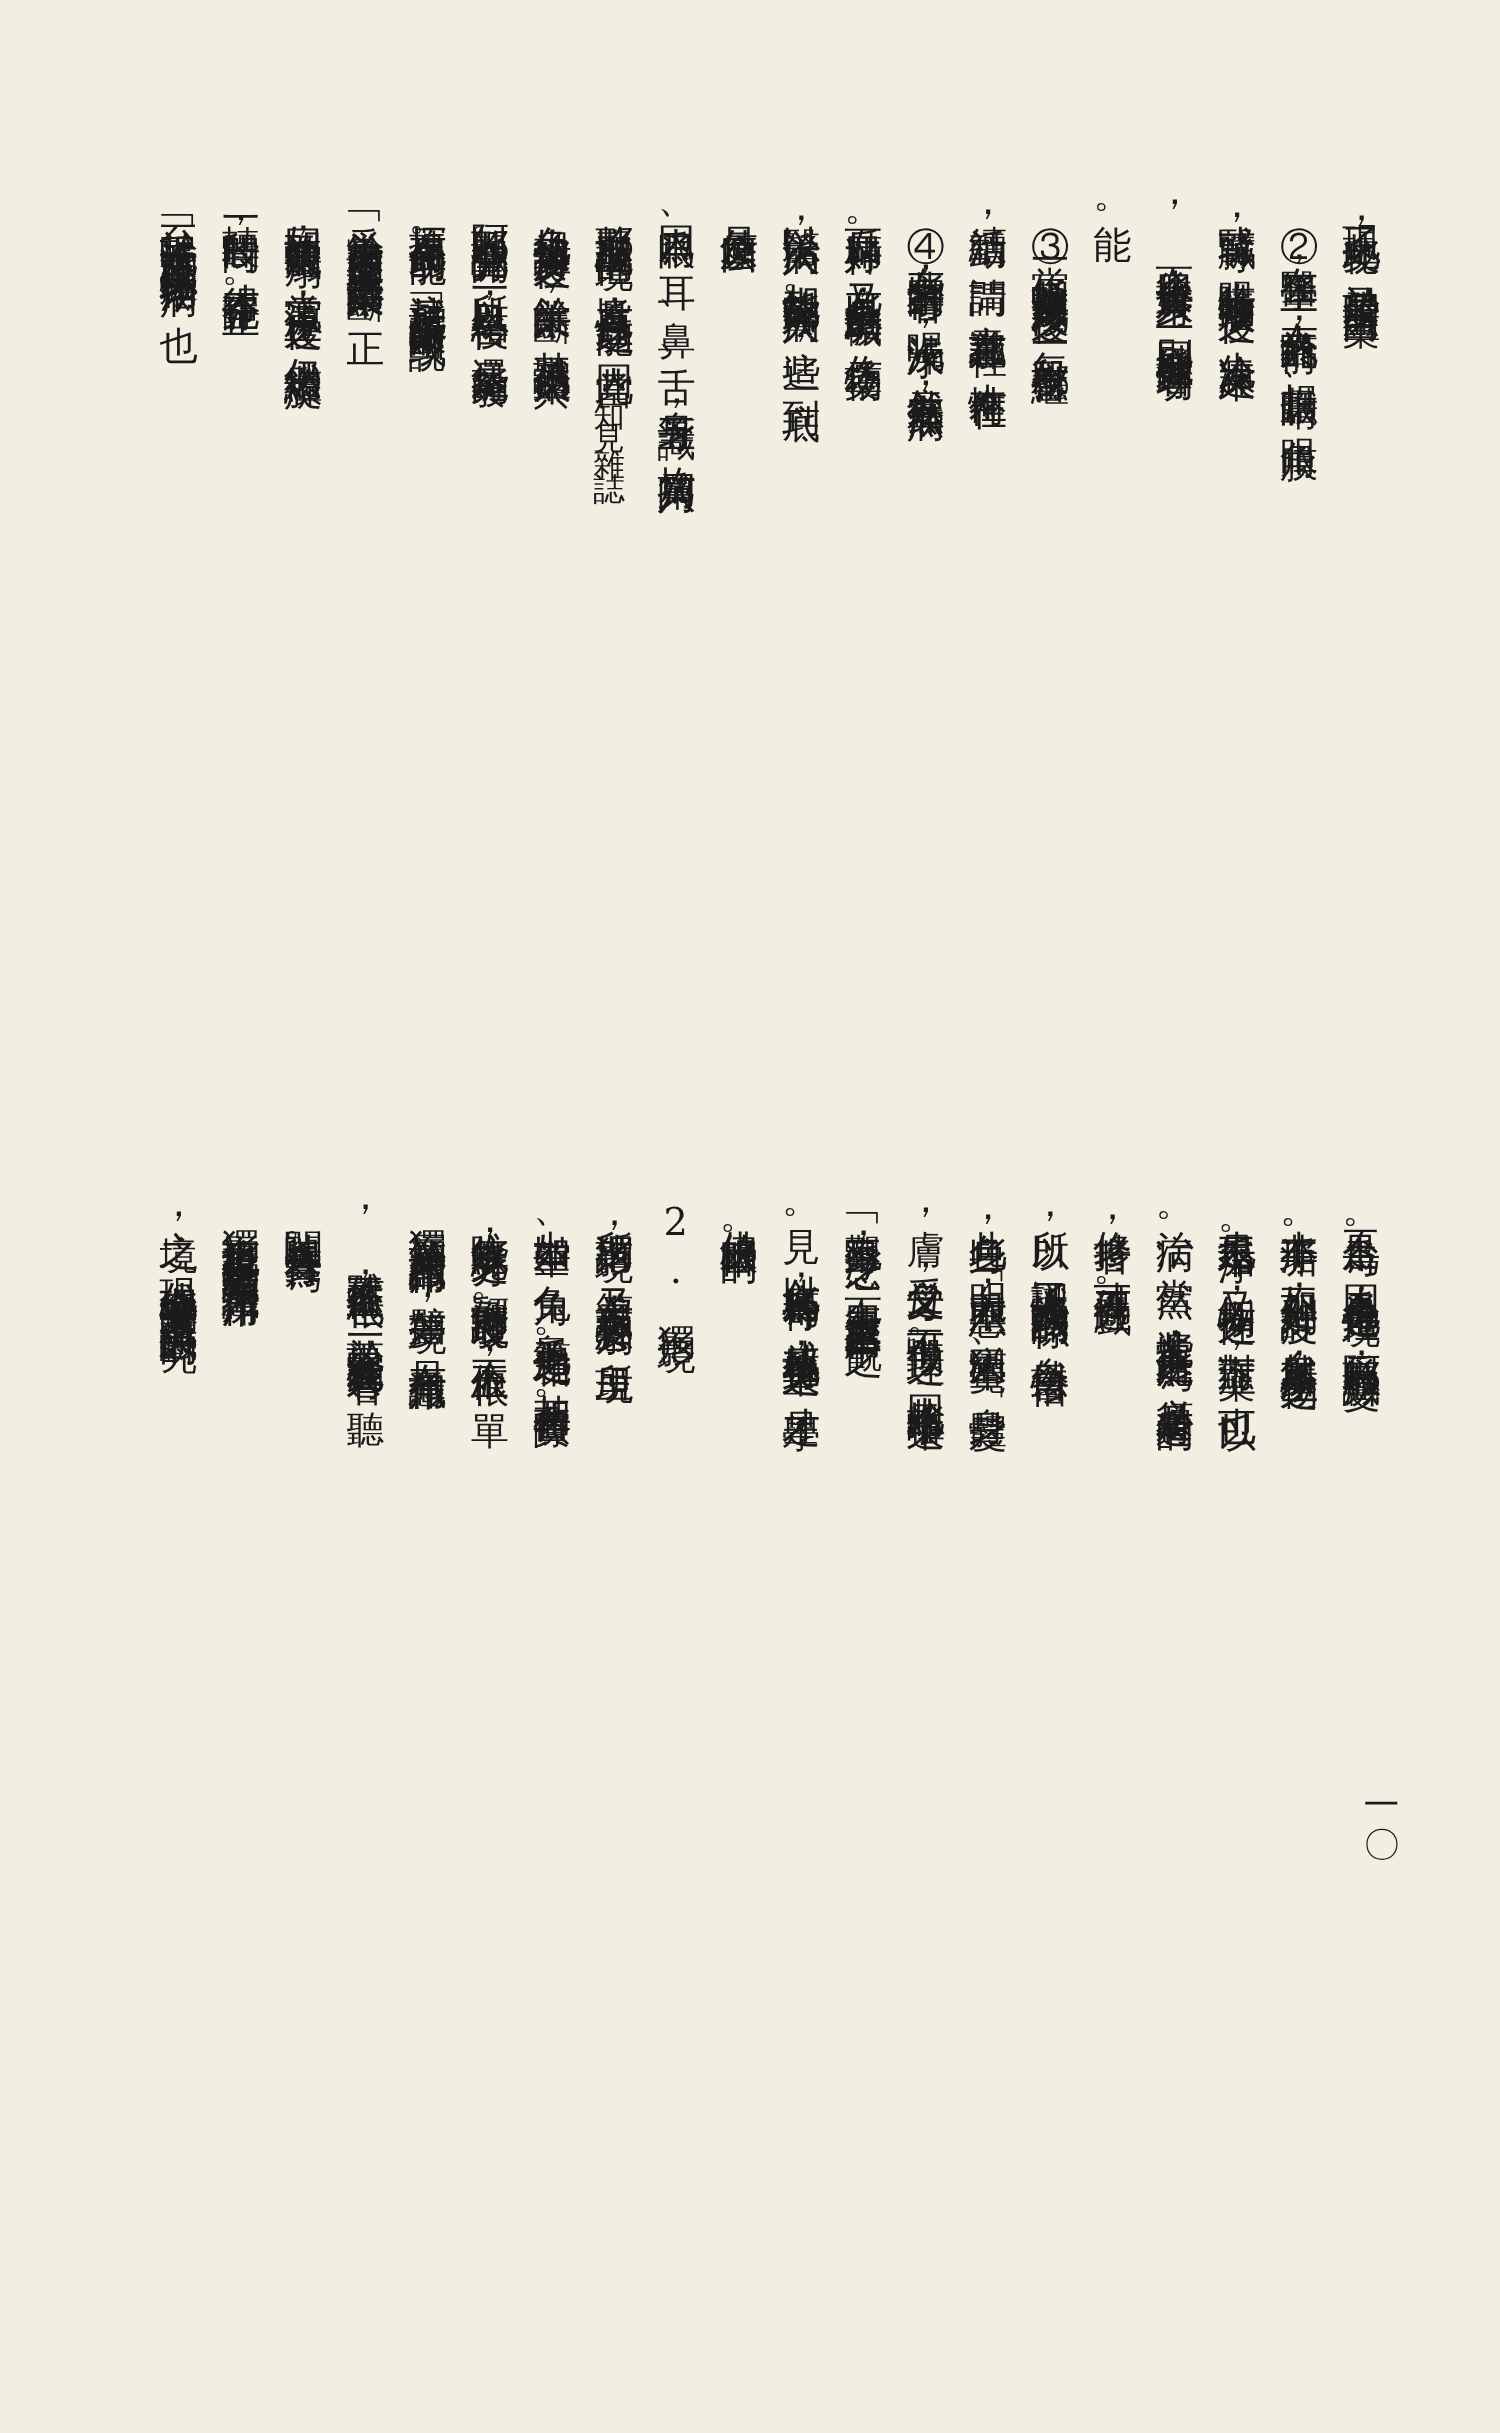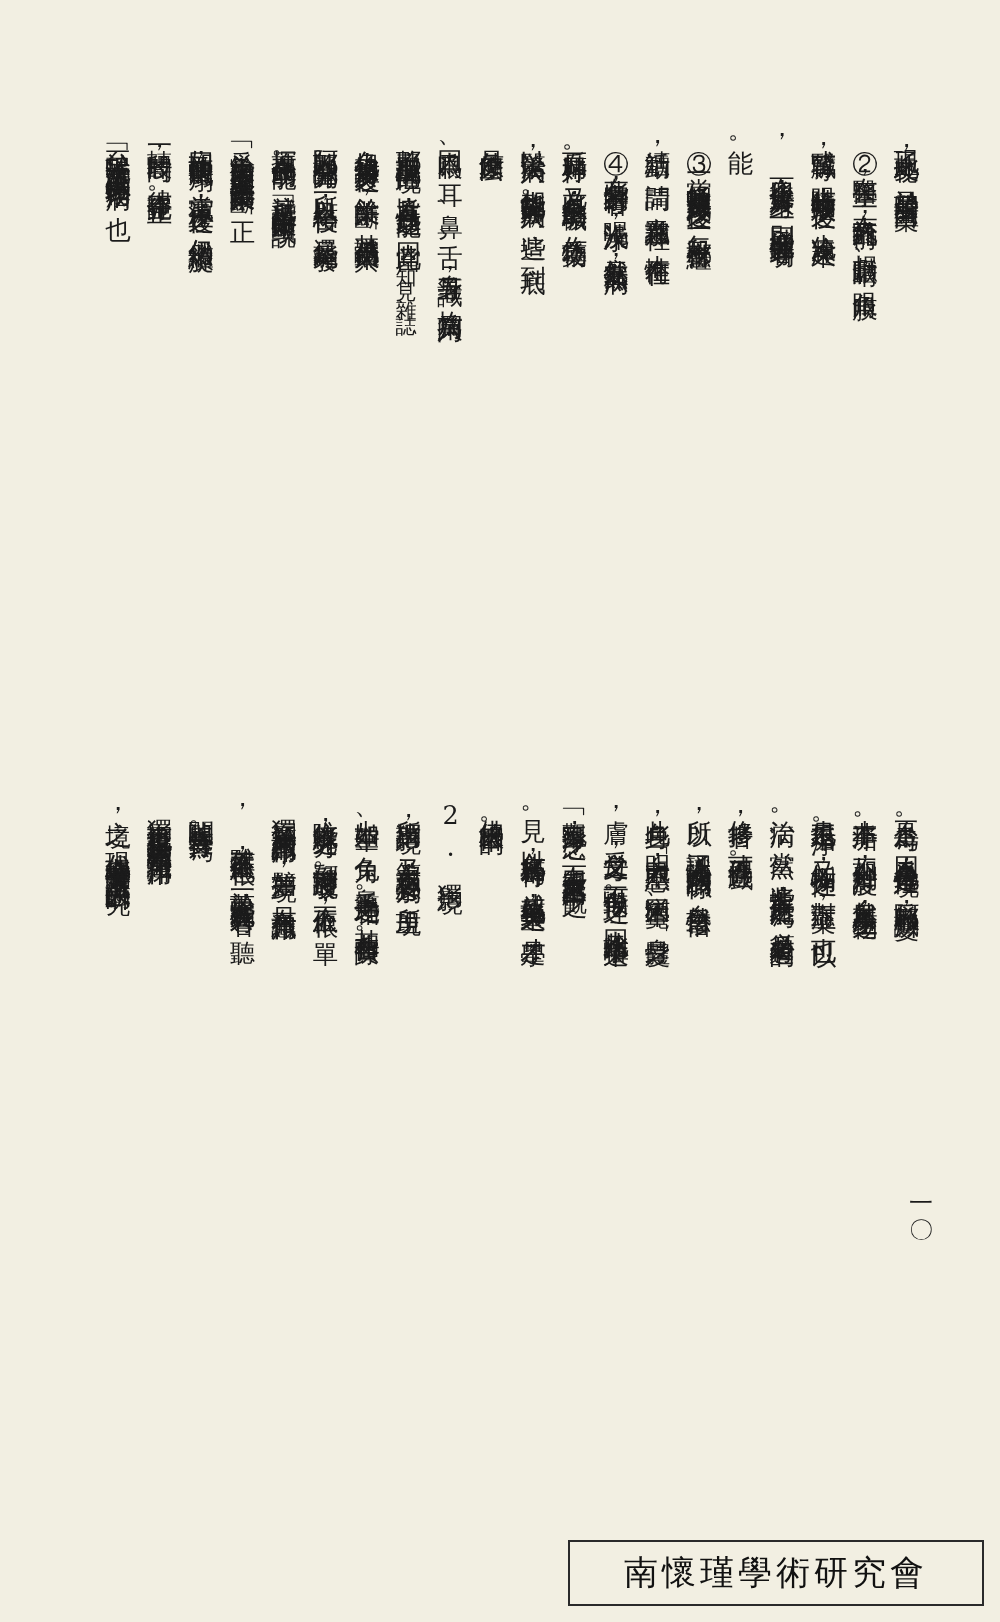--- a/index.html
+++ b/index.html
@@ -142,15 +142,14 @@
       <div class="vcol" style="left: 315.5px; top: 0px; height: 640px;">所謂獨影境，乃第六意識之妄想分別，所呈現</div>
       <div class="vcol" style="left: 274px; top: 0px; height: 640px;">出如空華、兔角、龜毛等之境相。其相非自實際。</div>
       <div class="vcol" style="left: 232.5px; top: 0px; height: 640px;">唯依能緣之見分，顚倒計度而發現。不依五根，單</div>
       <div class="vcol" style="left: 191px; top: 0px; height: 640px;">獨屬於第六意識的作用。譬如夢境，只有意識作用</div>
       <div class="vcol" style="left: 149.5px; top: 0px; height: 640px;">，雖然不依五色根，於夢中一樣能夠具有看、聽、</div>
       <div class="vcol" style="left: 108px; top: 0px; height: 640px;">聞味與覺受等行爲。</div>
       <div class="vcol" style="left: 66.5px; top: 0px; height: 640px;">獨影境也可說是獨影意識（獨頭意識）所作用</div>
       <div class="vcol" style="left: 25px; top: 0px; height: 640px;">之境，現代心理學有關潛意識（下意識）的研究，</div>
     </div>
 
-  <div class="stamp">南懷瑾學術研究會</div>
 
 </div>
 
 </body></html>

